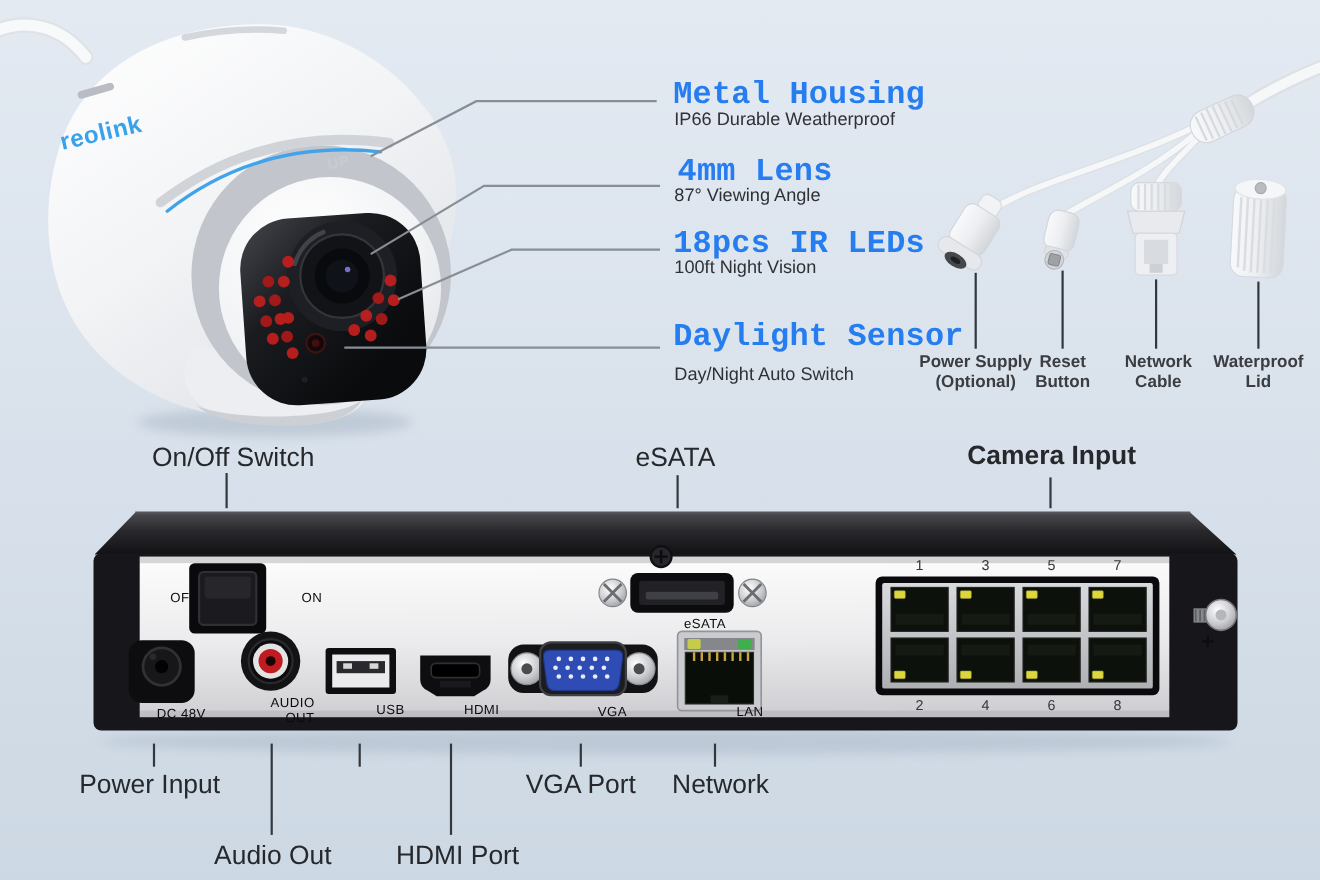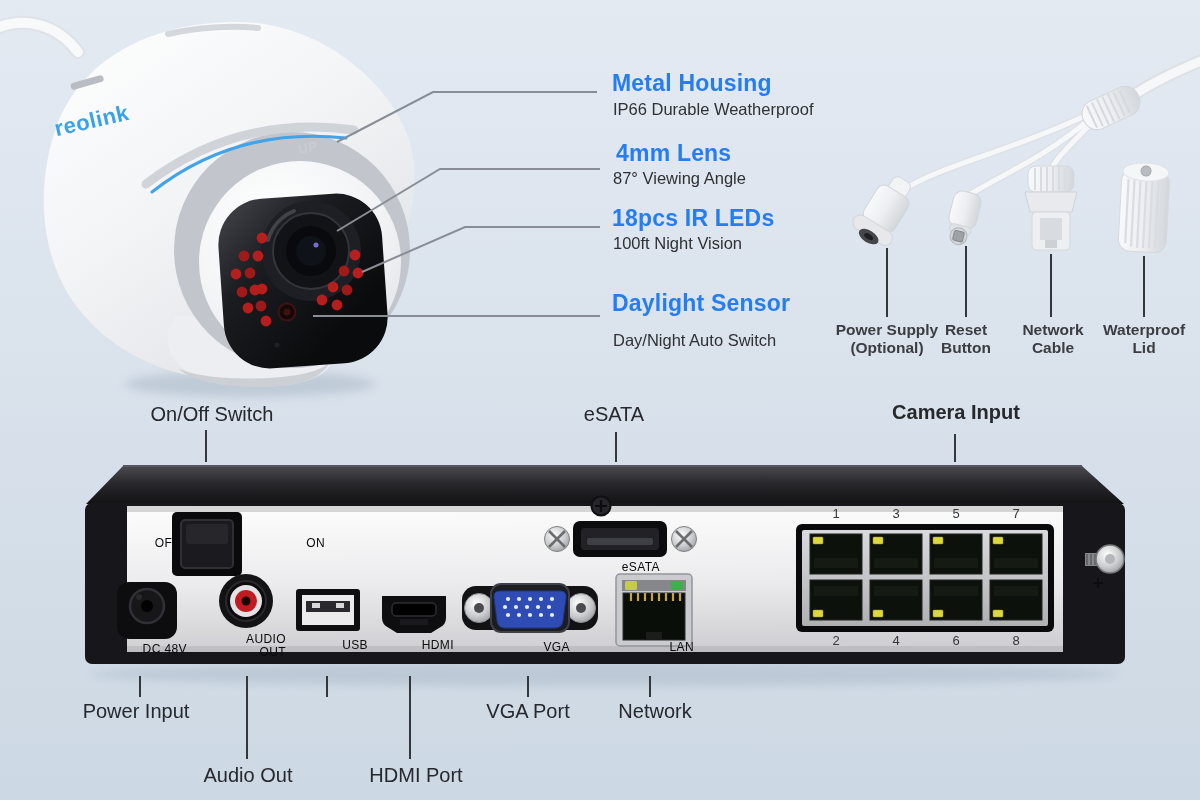--- a/index.html
+++ b/index.html
@@ -1,23 +1,23 @@
 <!DOCTYPE html>
 <html><head>
 <meta charset="utf-8">
 <style>
   html,body{margin:0;padding:0;background:#9fb0c2;}
   .stage{position:relative;width:1200px;height:800px;overflow:hidden;
     background:linear-gradient(180deg,#e3eaf2 0%,#dae2ec 45%,#ccd8e3 100%);
     font-family:"Liberation Sans","DejaVu Sans",sans-serif;}
   .stage svg{position:absolute;left:0;top:0;}
   .txt{position:absolute;white-space:nowrap;}
-  .feature-title{font-size:23px;font-weight:700;color:#267df0;letter-spacing:.2px;}
+  .feature-title{font-size:29px;font-weight:700;color:#267df0;letter-spacing:.2px;font-family:Liberation Mono, monospace;}
   .feature-sub{font-size:16.5px;font-weight:400;color:#2f3134;text-align:right;}
-  .big-label{font-size:20px;font-weight:500;color:#26282c;text-align:center;}
+  .big-label{font-size:24px;font-weight:500;color:#26282c;text-align:center;}
   .pigtail-label{font-size:15.5px;line-height:17.5px;font-weight:700;color:#3b3d41;text-align:center;white-space:normal;}
   .panel-label{font-size:12px;font-weight:400;color:#0b0b0d;letter-spacing:.4px;text-align:right;}
   .port-num{font-size:13px;font-weight:400;color:#33363b;text-align:center;width:24px;}
   .logo{font-size:22px;font-weight:700;color:#39a2e8;letter-spacing:.5px;transform:rotate(-13deg);}
   .up-mark{font-size:13px;font-weight:700;color:#c9ced6;opacity:.85;transform:rotate(-12deg);letter-spacing:1px;}
 </style>
 </head>
 <body>
 
 <div class="stage">
@@ -360,21 +360,21 @@
 <div class="txt pigtail-label" style="left:1079px;top:321px;width:130px;">
   <div>Waterproof</div>
   <div>Lid</div>
 </div>
 
 <div class="txt big-label" style="left:112px;top:403px;width:200px;">On/Off Switch</div>
 <div class="txt big-label" style="left:514px;top:403px;width:200px;">eSATA</div>
 <div class="txt big-label" style="left:856px;top:401px;width:200px;font-weight:bold;">Camera Input</div>
 
 <div class="txt panel-label" style="left:120px;top:536px;width:60px;">OFF</div>
-<div class="txt panel-label" style="left:233px;top:536px;width:60px;padding-left:32px;">ON</div>
+<div class="txt panel-label" style="left:233px;top:536px;width:60px;">ON</div>
 <div class="txt panel-label" style="left:580px;top:560px;width:80px;">eSATA</div>
 <div class="txt panel-label" style="left:107px;top:642px;width:80px;">DC 48V</div>
 <div class="txt panel-label" style="left:206px;top:632px;width:80px;">AUDIO</div>
 <div class="txt panel-label" style="left:206px;top:645px;width:80px;">OUT</div>
 <div class="txt panel-label" style="left:288px;top:638px;width:80px;">USB</div>
 <div class="txt panel-label" style="left:374px;top:638px;width:80px;">HDMI</div>
 <div class="txt panel-label" style="left:490px;top:640px;width:80px;">VGA</div>
 <div class="txt panel-label" style="left:614px;top:640px;width:80px;">LAN</div>
 
 <div class="txt port-num" style="left:824px;top:506px;">1</div>

